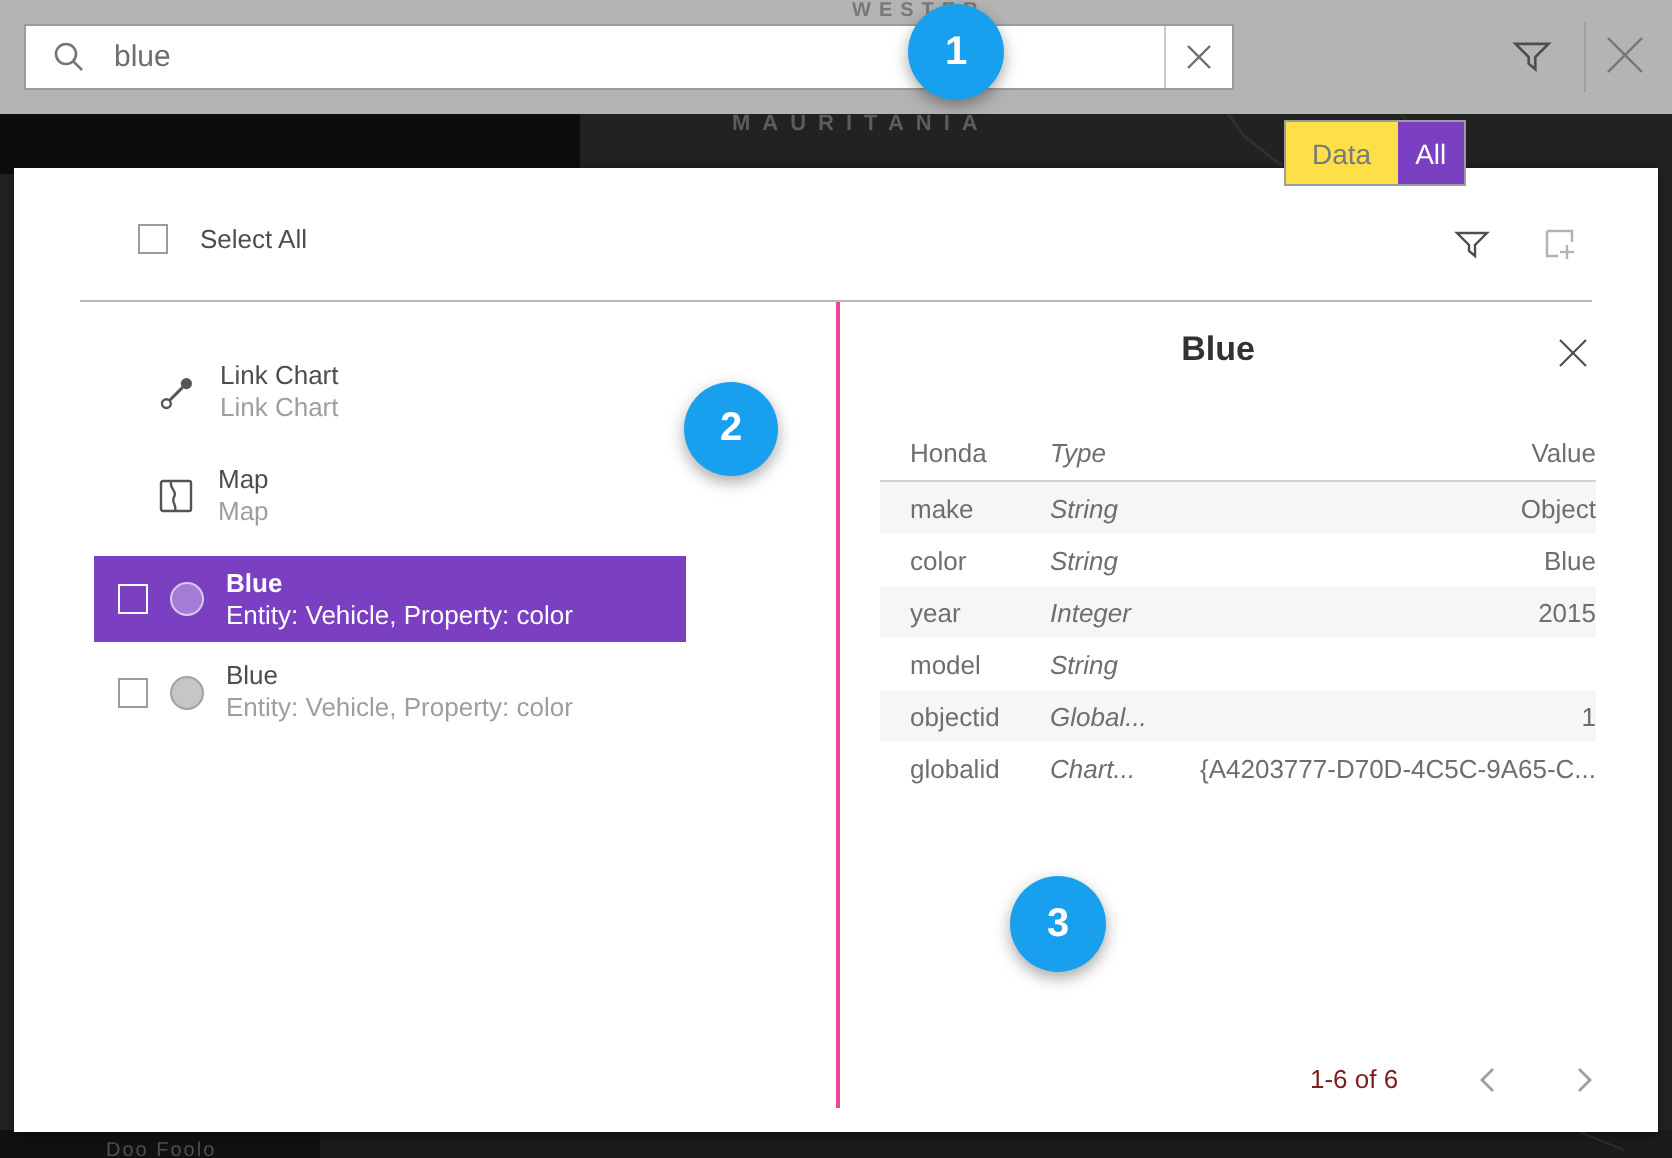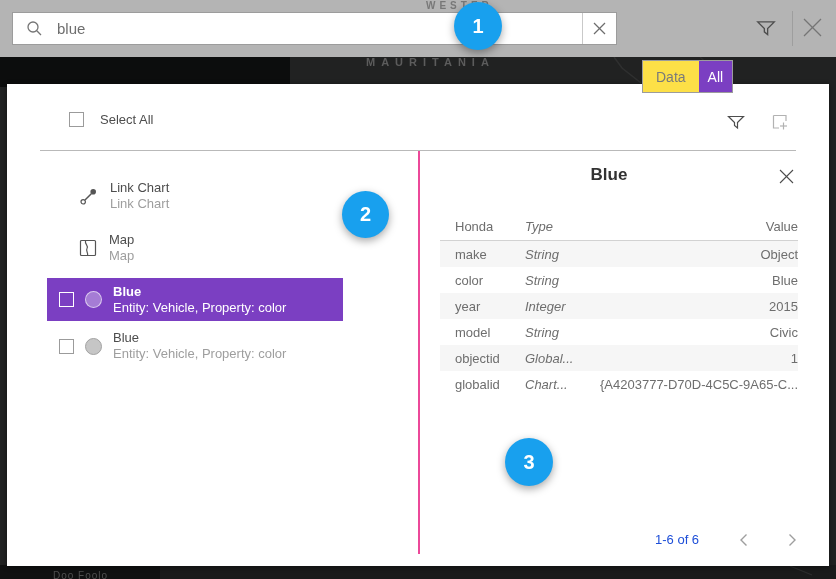--- a/index.html
+++ b/index.html
@@ -75,21 +75,21 @@
   .t-hdr{display:flex;height:28px;align-items:center;border-bottom:1px solid #d2d2d2;}
   .t-hdr .c{font-size:13px;color:#6e6e6e;}
   .t-row{display:flex;height:26px;align-items:center;}
   .t-row:nth-child(even){background:#f6f6f6;}
   .c{box-sizing:border-box;padding-left:15px;white-space:nowrap;overflow:hidden;}
   .c-name{width:70px;}
   .c-type{width:75px;font-style:italic;}
   .c-value{width:213px;text-align:right;}
   .t-row .c{font-size:13px;color:#6e6e6e;}
   .pagination{position:absolute;left:237px;top:381px;display:flex;align-items:center;}
-  .pg-label{font-size:13px;color:#1d4ed8;}
+  .pg-label{font-size:13px;color:#7f1d1d;}
   .pg-btn{margin-left:40px;cursor:pointer;display:flex;}
 </style>
 </head>
 <body>
 
 <div id="stage" style="--purple:#7b3fc2;--badge:#18a0ee;">
 
   <div class="map-bg">
     <div class="map-dark-left"></div>
     <div class="map-bottom-strip"></div>
@@ -234,21 +234,20 @@
           <span class="c c-value">Blue</span>
         </div>
         <div class="t-row">
           <span class="c c-name">year</span>
           <span class="c c-type">Integer</span>
           <span class="c c-value">2015</span>
         </div>
         <div class="t-row">
           <span class="c c-name">model</span>
           <span class="c c-type">String</span>
-          <span class="c c-value">Civic</span>
         </div>
         <div class="t-row">
           <span class="c c-name">objectid</span>
           <span class="c c-type">Global...</span>
           <span class="c c-value">1</span>
         </div>
         <div class="t-row">
           <span class="c c-name">globalid</span>
           <span class="c c-type">Chart...</span>
           <span class="c c-value">{A4203777-D70D-4C5C-9A65-C...</span>

